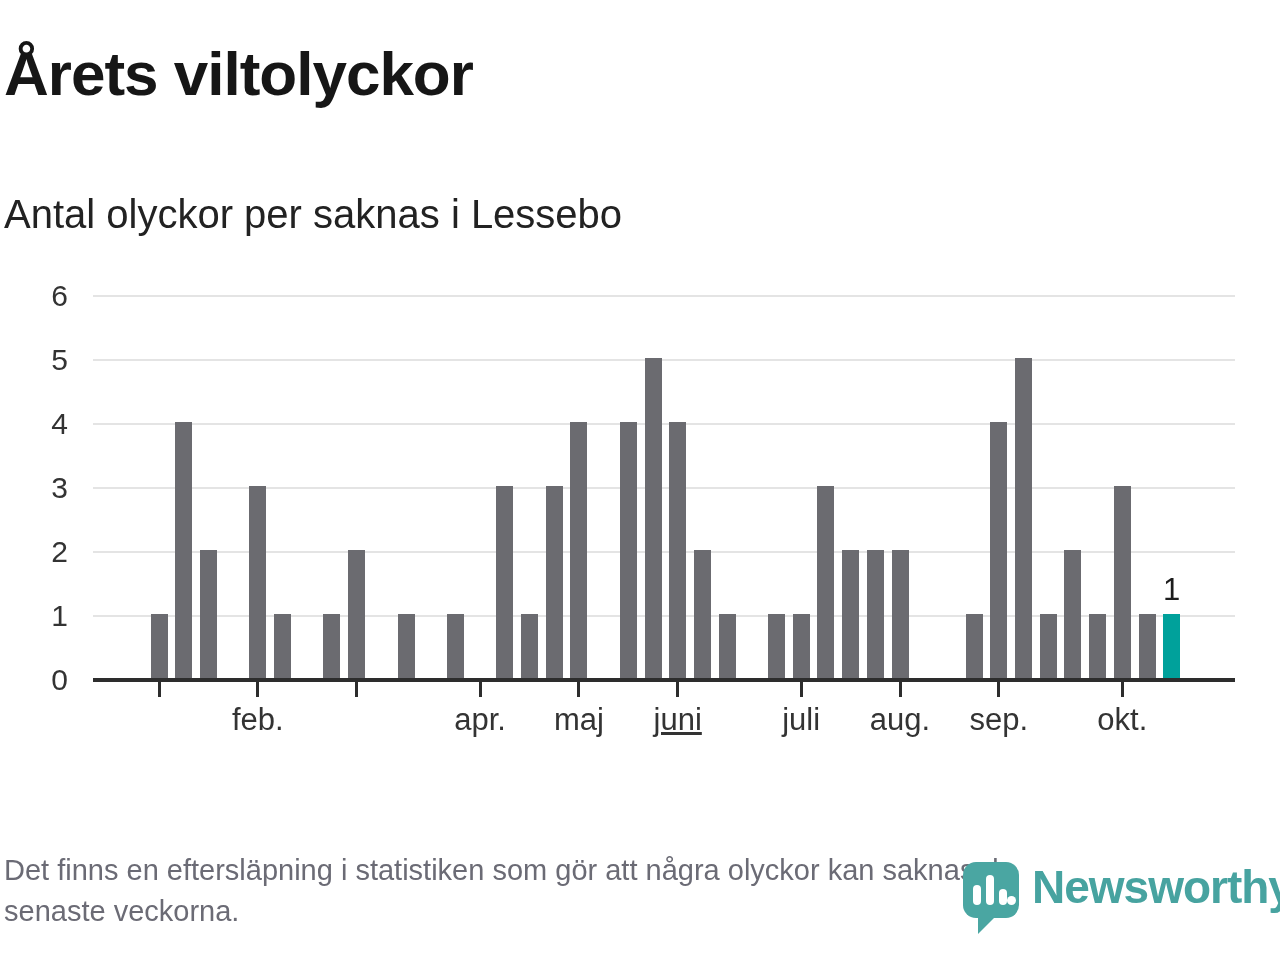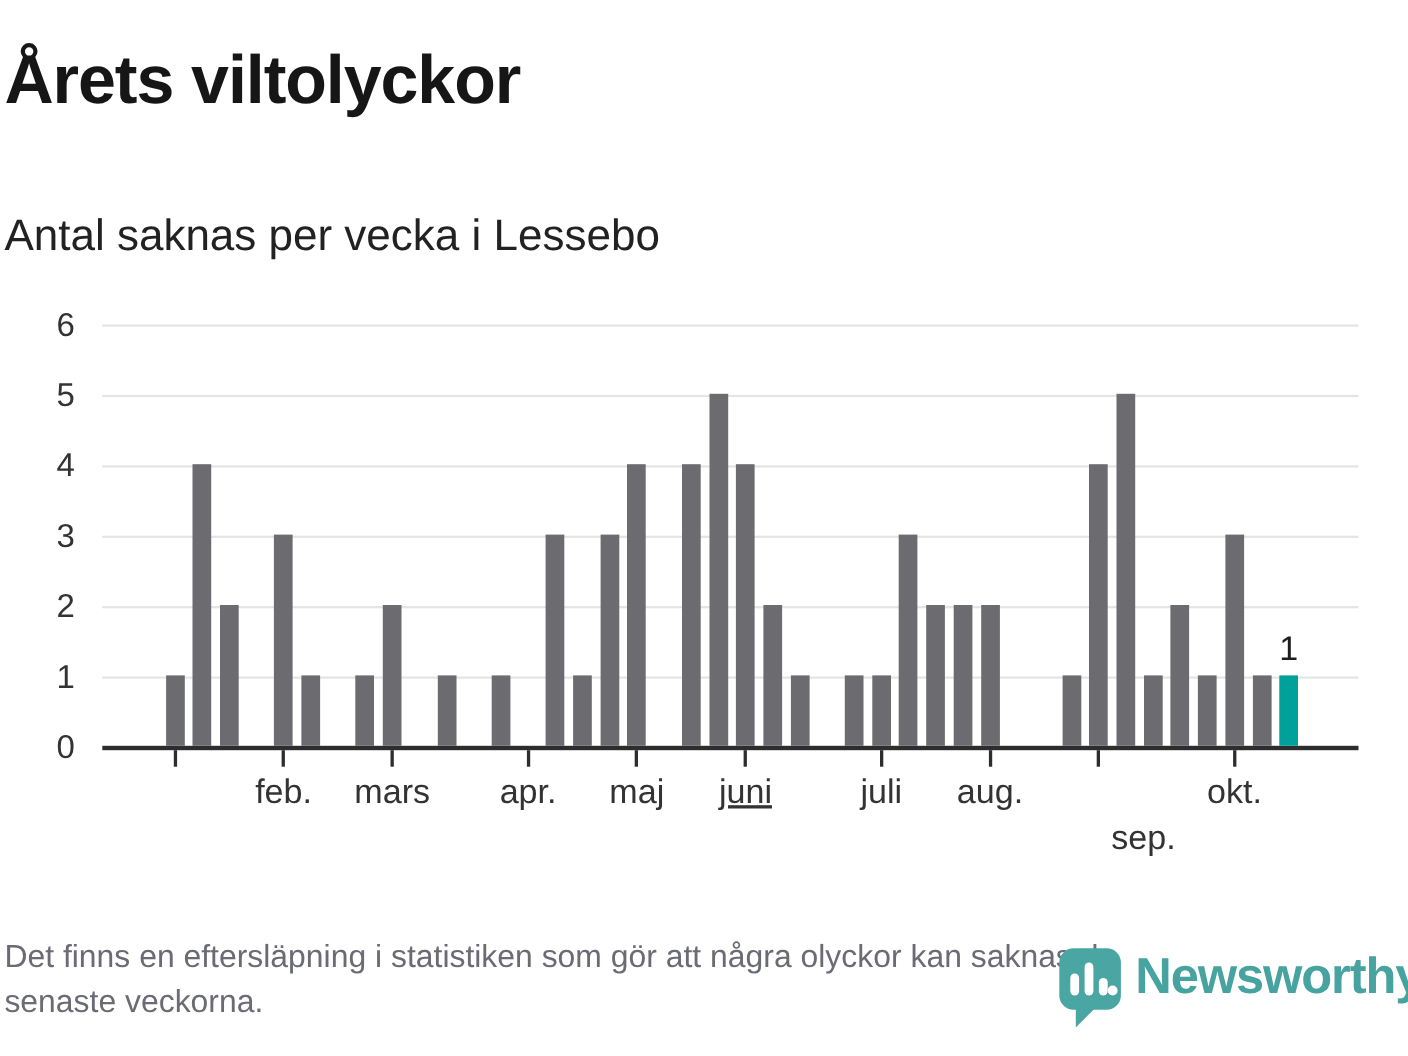--- a/index.html
+++ b/index.html
@@ -22,21 +22,21 @@
   #logo-tail{position:absolute;left:18px;top:60px;width:0;height:0;
              border-top:20px solid #4aa6a2;border-right:20px solid transparent;}
   .lbar{position:absolute;background:#fff;border-radius:4px;width:8px;}
   .ldot{position:absolute;background:#fff;border-radius:50%;width:9px;height:9px;}
   #logo-text{position:absolute;left:72px;top:6px;font-size:46px;font-weight:600;color:#47a3a0;letter-spacing:-1px;}
 </style>
 </head>
 <body>
 
 <div class="abs" id="title">Årets viltolyckor</div>
-<div class="abs" id="subtitle">Antal saknas per vecka i Lessebo</div>
+<div class="abs" id="subtitle">Antal olyckor per saknas i Lessebo</div>
 
 <div class="abs" id="chart">
     <div class="axisline" style="left: 93px; top: 678px; width: 1142px;"></div>
     <div class="ylabel" style="left: 0px; top: 665px;">0</div>
     <div class="gridline" style="left: 93px; top: 615px; width: 1142px; background: rgb(228, 228, 228);"></div>
     <div class="ylabel" style="left: 0px; top: 601px;">1</div>
     <div class="gridline" style="left: 93px; top: 551px; width: 1142px; background: rgb(228, 228, 228);"></div>
     <div class="ylabel" style="left: 0px; top: 537px;">2</div>
     <div class="gridline" style="left: 93px; top: 487px; width: 1142px; background: rgb(228, 228, 228);"></div>
     <div class="ylabel" style="left: 0px; top: 473px;">3</div>
@@ -77,33 +77,32 @@
     <div class="bar" style="left: 1064.4px; top: 550px; width: 17px; height: 128px; background: rgb(107, 107, 112);"></div>
     <div class="bar" style="left: 1089.1px; top: 614px; width: 17px; height: 64px; background: rgb(107, 107, 112);"></div>
     <div class="bar" style="left: 1113.8px; top: 486px; width: 17px; height: 192px; background: rgb(107, 107, 112);"></div>
     <div class="bar" style="left: 1138.5px; top: 614px; width: 17px; height: 64px; background: rgb(107, 107, 112);"></div>
     <div class="bar" style="left: 1163.2px; top: 614px; width: 17px; height: 64px; background: rgb(0, 161, 155);"></div>
     <div class="annot" style="left: 1141.7px; top: 572px;">1</div>
     <div class="xtick" style="left: 157.5px; top: 682px; background: rgb(45, 45, 45);"></div>
     <div class="xtick" style="left: 256.3px; top: 682px; background: rgb(45, 45, 45);"></div>
     <div class="xlabel" style="left: 187.8px; top: 702px;">feb.</div>
     <div class="xtick" style="left: 355.1px; top: 682px; background: rgb(45, 45, 45);"></div>
-    <div class="xlabel" style="left: 286.6px; top: 702px;">mars</div>
     <div class="xtick" style="left: 478.6px; top: 682px; background: rgb(45, 45, 45);"></div>
     <div class="xlabel" style="left: 410.1px; top: 702px;">apr.</div>
     <div class="xtick" style="left: 577.4px; top: 682px; background: rgb(45, 45, 45);"></div>
     <div class="xlabel" style="left: 508.9px; top: 702px;">maj</div>
     <div class="xtick" style="left: 676.2px; top: 682px; background: rgb(45, 45, 45);"></div>
     <div class="xlabel" style="left: 607.7px; top: 702px; text-decoration: underline;">juni</div>
     <div class="xtick" style="left: 799.7px; top: 682px; background: rgb(45, 45, 45);"></div>
     <div class="xlabel" style="left: 731.2px; top: 702px;">juli</div>
     <div class="xtick" style="left: 898.5px; top: 682px; background: rgb(45, 45, 45);"></div>
     <div class="xlabel" style="left: 830px; top: 702px;">aug.</div>
     <div class="xtick" style="left: 997.3px; top: 682px; background: rgb(45, 45, 45);"></div>
-    <div class="xlabel" style="left: 928.8px; top: 744px; text-align: right;">sep.</div>
+    <div class="xlabel" style="left: 928.8px; top: 702px;">sep.</div>
     <div class="xtick" style="left: 1120.8px; top: 682px; background: rgb(45, 45, 45);"></div>
     <div class="xlabel" style="left: 1052.3px; top: 702px;">okt.</div>
   </div>
 
 <div class="abs" id="footer">
   <div>Det finns en eftersläpning i statistiken som gör att några olyckor kan saknas de</div>
   <div>senaste veckorna.</div>
 </div>
 
 <div class="abs" id="logo">

